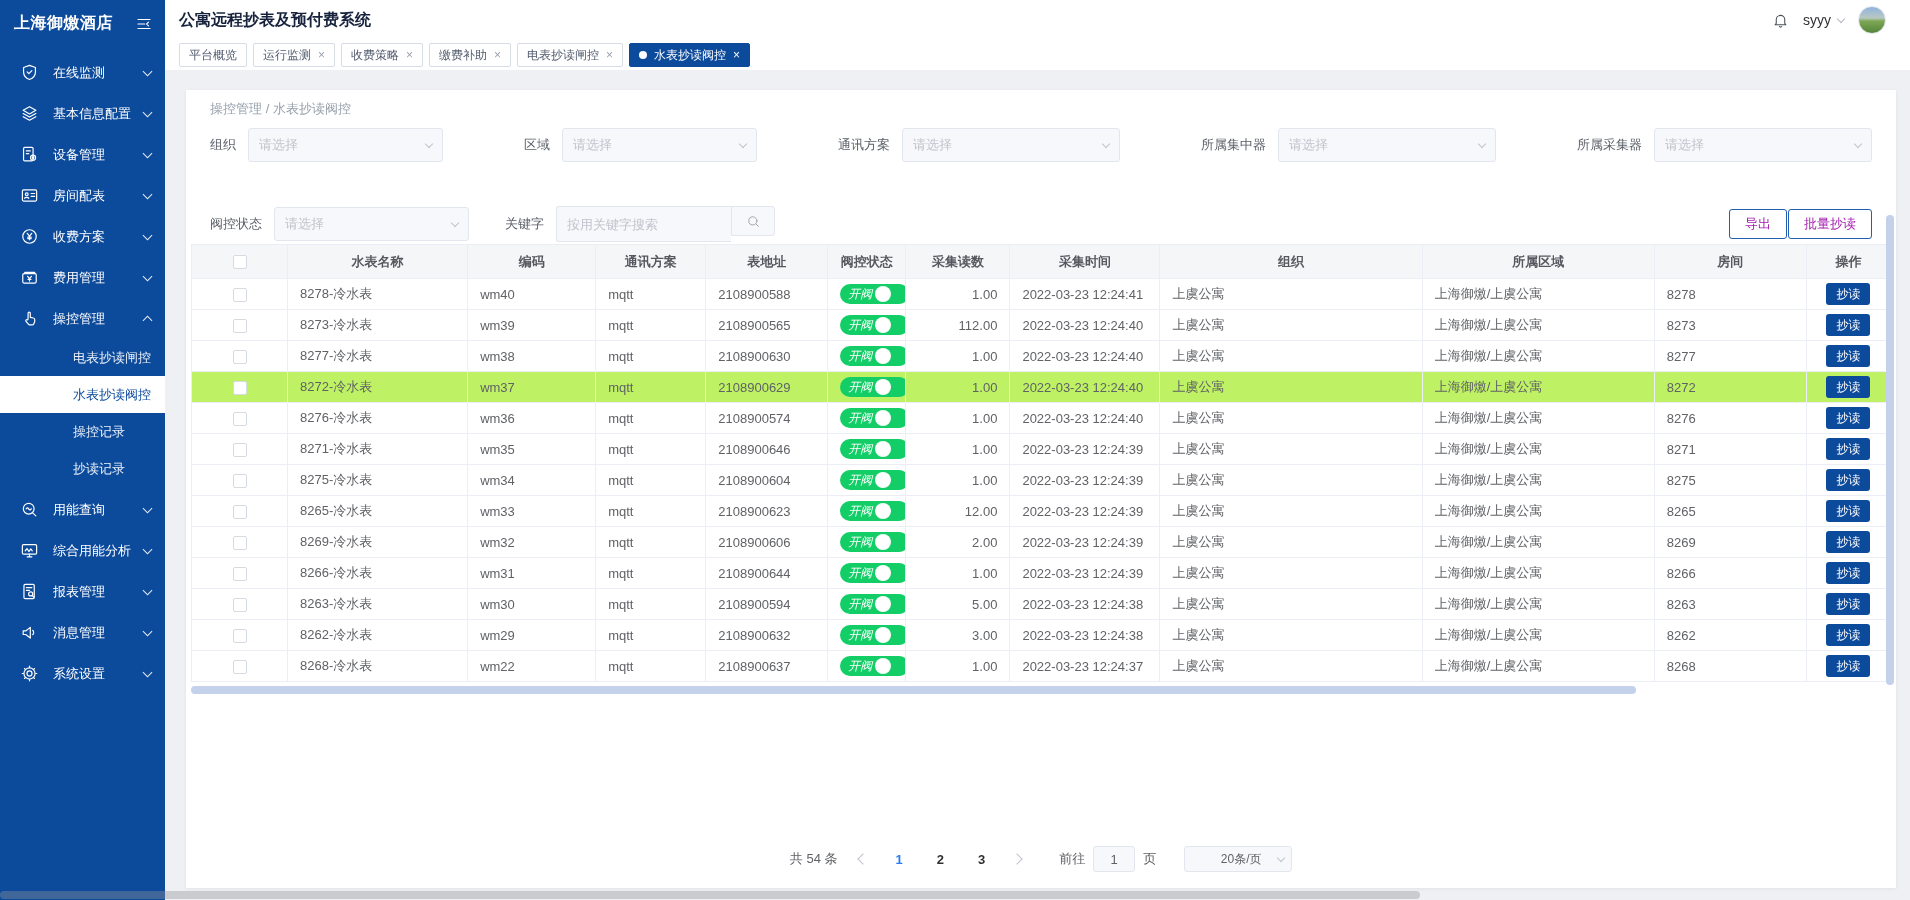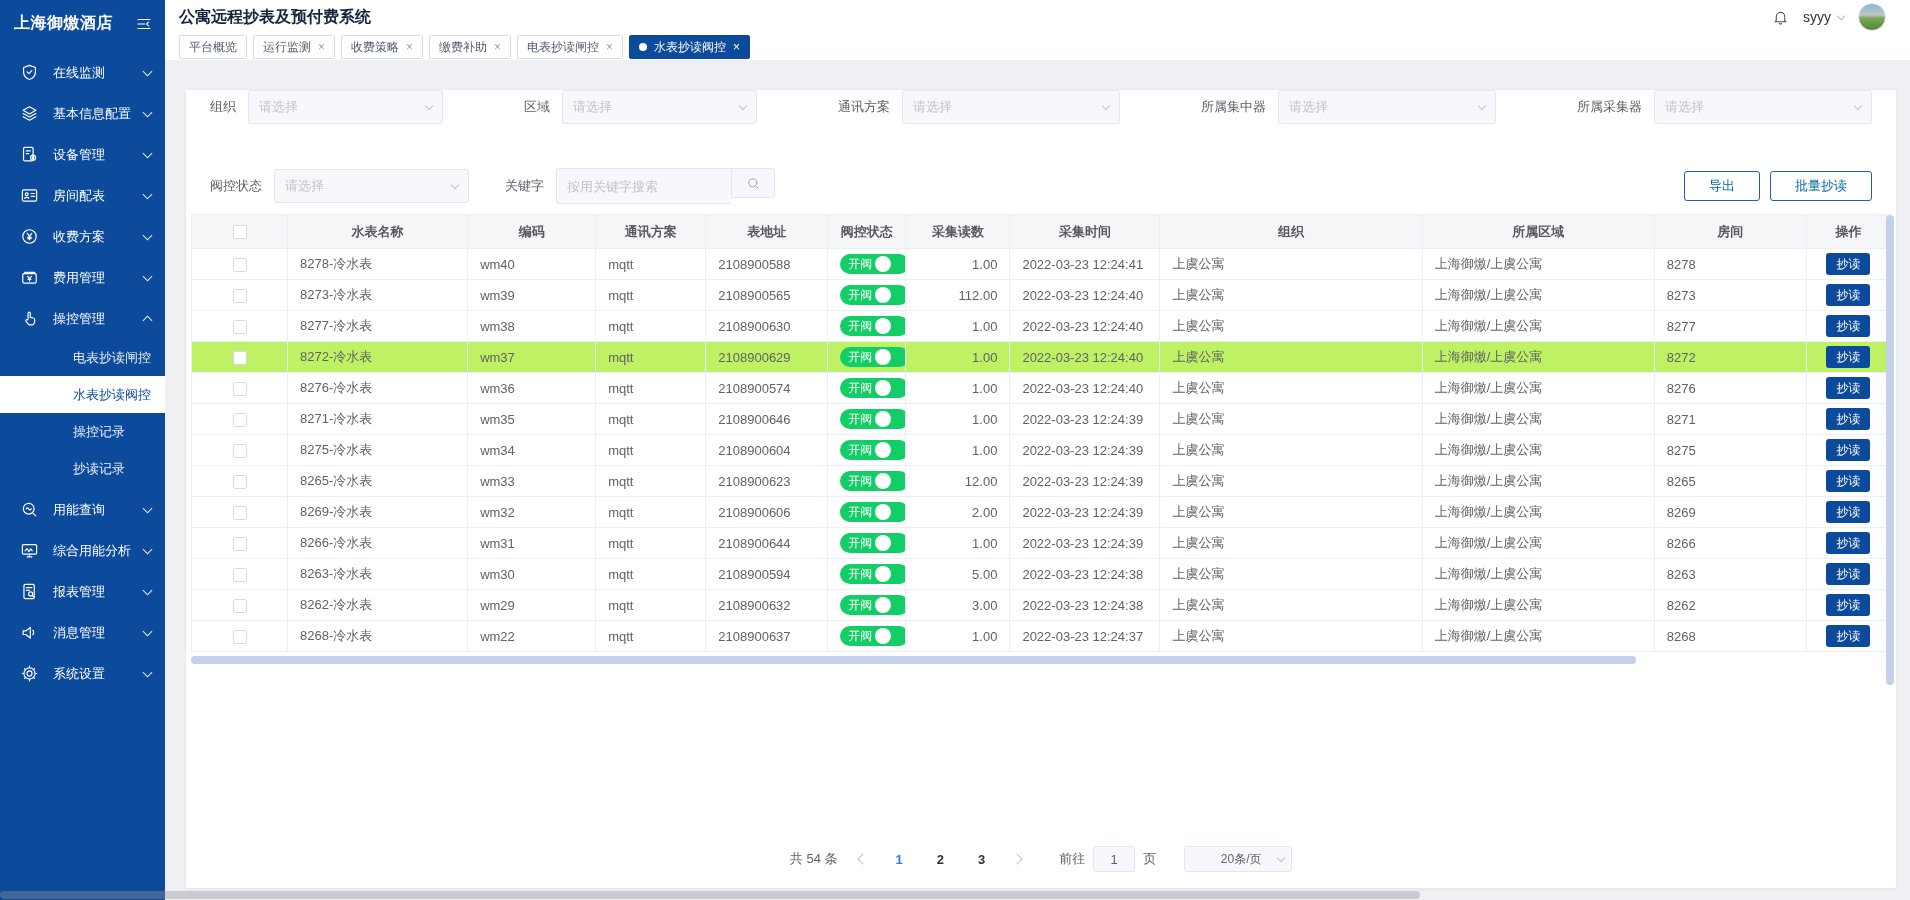--- a/index.html
+++ b/index.html
@@ -52,31 +52,31 @@
   .fselect { height:30px; background:#f7f8fb; border:1px solid #e2e6ee; border-radius:3px; display:flex; align-items:center; padding:16px 10px; cursor:pointer; }
   .fselect .ph { color:#bfc4cc; font-size:13px; flex:1; }
   .sel-arrow { width:6px; height:6px; border-right:1.3px solid #c0c4cc; border-bottom:1.3px solid #c0c4cc; transform:rotate(45deg); margin:-3px 0 0 8px; }
   .frow2 { display:flex; align-items:center; margin-top:44px; }
   .kw-wrap { display:flex; align-items:stretch; margin-left:0; }
   .kw-input { width:175px; height:36px; background:#f7f8fb; border:1px solid #e2e6ee; border-right:none; border-radius:3px 0 0 3px; padding:16px 10px; font-size:13px; color:#606266; outline:none; }
   .kw-input::placeholder { color:#bfc4cc; }
   .kw-btn { width:44px; height:30px; background:#f7f8fb; border:1px solid #e2e6ee; border-radius:0 3px 3px 0; display:flex; align-items:center; justify-content:center; color:#9aa2ad; cursor:pointer; }
   .kw-btn .ico { width:15px; height:15px; }
   .frow2 .spacer { flex:1; }
-  .btn-outline { height:30px; padding:0 24px; border:1px solid #2060ae; border-radius:3px; background:#fff; color:#0369a1; font-size:13px; cursor:pointer; margin-left:10px; font-family:inherit; }
+  .btn-outline { height:30px; padding:0 15px; border:1px solid #2060ae; border-radius:3px; background:#fff; color:#a21caf; font-size:13px; cursor:pointer; margin-left:1px; font-family:inherit; }
 
   
-  .table-wrap { margin:10px 5px 0; }
+  .table-wrap { margin:2px 5px 0; }
   table { width:100%; border-collapse:collapse; table-layout:fixed; font-size:13px; }
   th { background:#f5f6f8; color:#55585e; font-weight:bold; height:34px; border:1px solid #ebeef5; text-align:center; padding:0 8px; white-space:nowrap; }
   td { height:31px; border:1px solid #ebeef5; padding:0 12px; color:#606266; background:#fff; white-space:nowrap; overflow:hidden; }
   tr.hl td { background:#bef264; }
   .al { text-align:left; } .ac { text-align:center; } .ar { text-align:right; }
   .checkbox { display:inline-block; width:14px; height:14px; border:1px solid #d6dae2; border-radius:2px; background:#fff; vertical-align:middle; cursor:pointer; }
-  .toggle { display:inline-flex; align-items:center; height:20px; background:#13ce66; border-radius:10px; padding:0 18px 0 8px; cursor:pointer; }
+  .toggle { display:inline-flex; align-items:center; height:20px; background:#13ce66; border-radius:10px; padding:0 18px 0 8px; cursor:pointer;font-style:italic; }
   .toggle .t-label { color:#fff; font-size:12px; margin-right:3px; }
   .toggle .knob { width:16px; height:16px; border-radius:50%; background:#fff; }
   .read-btn { height:22px; padding:0 10px; background:#0c4a9c; color:#fff; border:none; border-radius:3px; font-size:12px; cursor:pointer; font-family:inherit; }
 
   .h-scroll { margin:4px 5px 0; height:8px; position:relative; }
   .h-thumb { position:absolute; left:0; top:0; height:8px; width:85%; background:#c3d2ea; border-radius:4px; cursor:pointer; }
   .v-scroll { position:absolute; right:2px; top:125px; width:8px; height:470px; }
   .v-thumb { width:8px; height:100%; background:#c3d2ea; border-radius:4px; cursor:pointer; }
 
   
@@ -266,20 +266,25 @@
         <div class="tab active">
           <span class="dot"></span>
           <span>水表抄读阀控</span>
           <span class="x">×</span>
         </div>
       </div>
 
     <div class="content">
       <div class="card">
 
+        <div class="breadcrumb">
+          <span>操控管理</span>
+          <span> <span>/</span> </span>
+          <span>水表抄读阀控</span>
+        </div>
 
         <div class="filters">
           <div class="frow1">
               <div class="fgroup">
                 <span class="flabel">组织</span>
                 <div class="fselect" style="width:195px">
                   <span class="ph">请选择</span>
                   <span class="sel-arrow"></span>
                 </div>
               </div>

